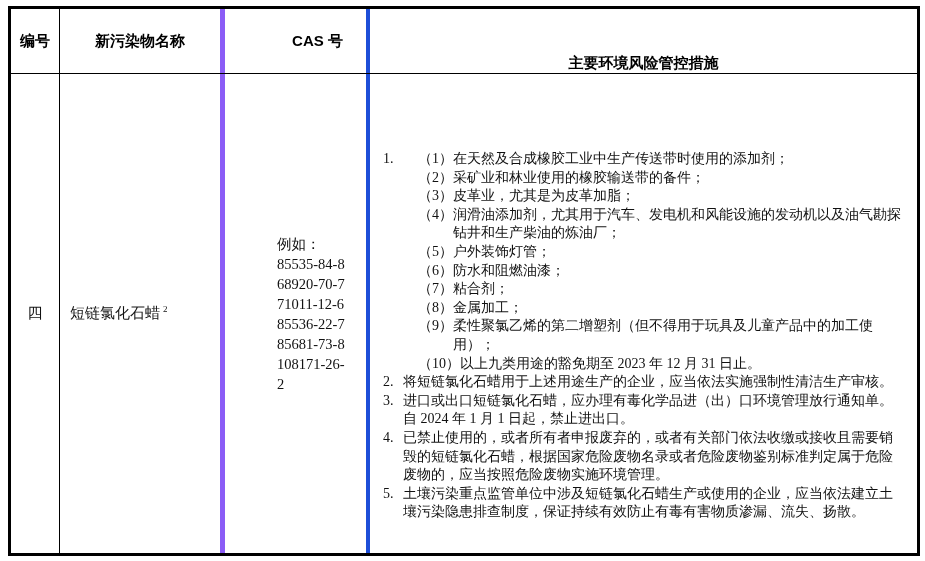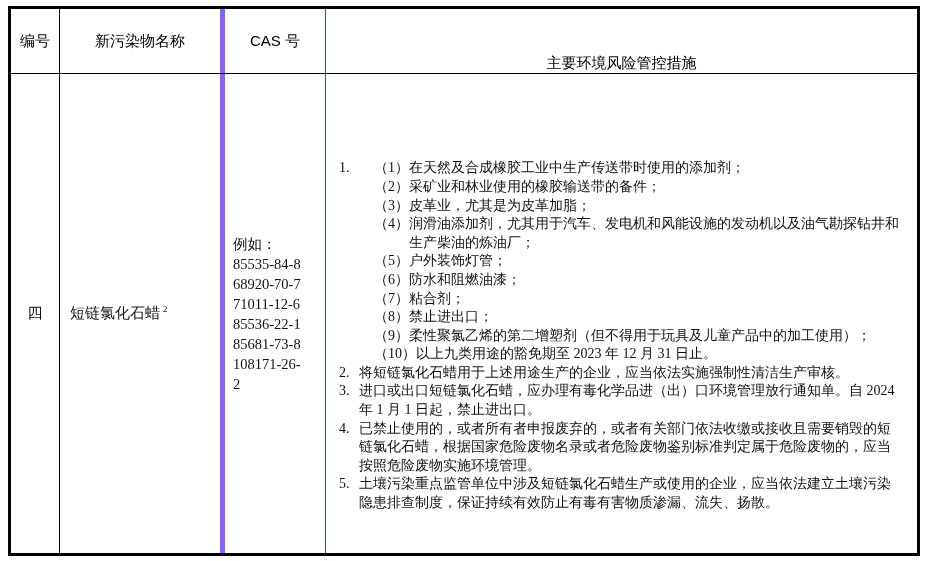--- a/index.html
+++ b/index.html
@@ -24,27 +24,27 @@
     flex: 0 0 35px;
     border-bottom: 1px solid #000000;
   }
   .body-row {
     display: flex;
     flex: 1 1 auto;
     min-height: 0;
   }
   .col-number   { flex: 0 0 49px;  border-right: 1px solid #000; box-sizing: border-box; }
   .col-name     { flex: 0 0 165px; border-right: 5px solid #8b5cf6; box-sizing: border-box; }
-  .col-cas      { flex: 0 0 101px; border-right: 1px solid #1d4ed8; box-sizing: border-box; }
+  .col-cas      { flex: 0 0 101px; border-right: 4px solid #1d4ed8; box-sizing: border-box; margin-left: 44px; }
   .col-measures { flex: 1 1 auto; min-width: 0; margin-top: 45px; }
 
   .hcell {
     display: flex; align-items: center; justify-content: center;
     font-family: "Liberation Sans", sans-serif;
-    font-weight: normal;
+    font-weight: bold;
     font-size: 15px;
     color: #000000;
   }
   .cell-number {
     display: flex; align-items: center; justify-content: center;
     font-size: 15px;
   }
   .cell-name {
     display: flex; align-items: center;
     padding-left: 10px; padding-right: 4px;
@@ -94,21 +94,21 @@
 
     <div class="cell-name col-name">
       <span><span>短链氯化石蜡</span><sup>2</sup></span>
     </div>
 
     <div class="cell-cas col-cas">
       <div class="cas-line">例如：</div>
       <div class="cas-line">85535-84-8</div>
       <div class="cas-line">68920-70-7</div>
       <div class="cas-line">71011-12-6</div>
-      <div class="cas-line">85536-22-1</div>
+      <div class="cas-line">85536-22-7</div>
       <div class="cas-line">85681-73-8</div>
       <div class="cas-line">108171-26-2</div>
     </div>
 
     <div class="cell-measures col-measures">
 
       <div class="measure">
         <span class="mnum">1.</span>
         <div class="mtext">
           <div class="subitem">
@@ -134,21 +134,21 @@
           <div class="subitem">
             <span class="snum">（6）</span>
             <span class="stext">防水和阻燃油漆；</span>
           </div>
           <div class="subitem">
             <span class="snum">（7）</span>
             <span class="stext">粘合剂；</span>
           </div>
           <div class="subitem">
             <span class="snum">（8）</span>
-            <span class="stext">禁止进出口；</span>
+            <span class="stext">金属加工；</span>
           </div>
           <div class="subitem">
             <span class="snum">（9）</span>
             <span class="stext">柔性聚氯乙烯的第二增塑剂（但不得用于玩具及儿童产品中的加工使用）；</span>
           </div>
           <div class="subitem">
             <span class="snum">（10）</span>
             <span class="stext">以上九类用途的豁免期至 2023 年 12 月 31 日止。</span>
           </div>
         </div>

